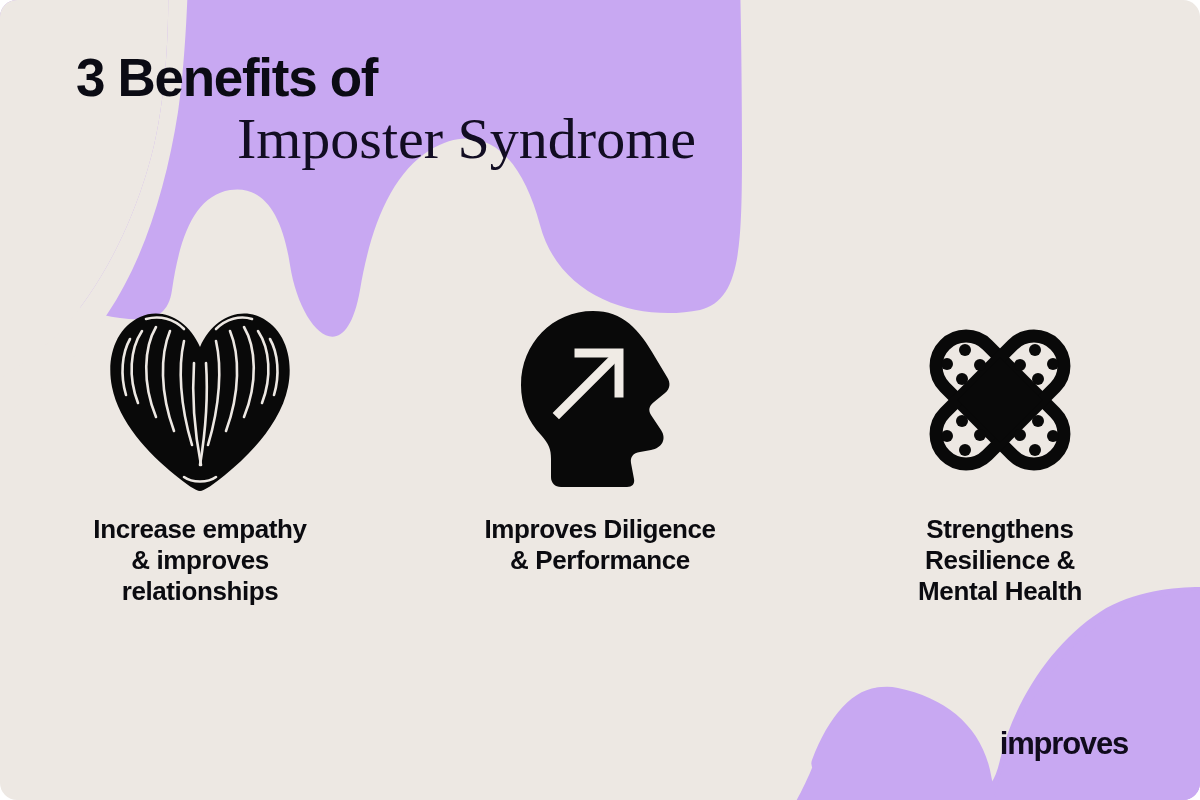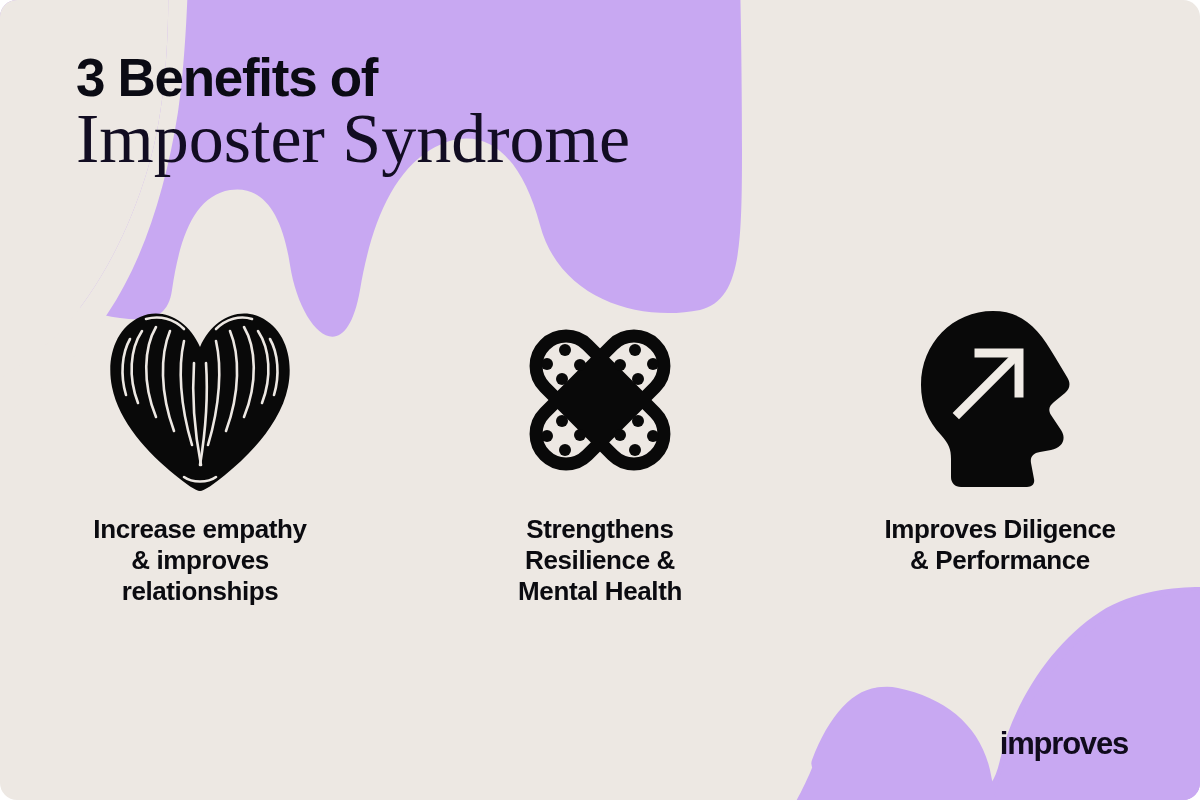--- a/index.html
+++ b/index.html
@@ -34,26 +34,27 @@
     font-size: 53px;
     line-height: 60px;
     letter-spacing: -1.3px;
     color: #0B0B14;
     margin: 0;
     white-space: nowrap;
   }
   .title-line2 {
     font-family: "Liberation Serif", serif;
     font-weight: normal;
-    font-size: 70px;
+    font-size: 58px;
     line-height: 62px;
     letter-spacing: 0px;
     color: #120D22;
     margin: 0;
     white-space: nowrap;
+    text-align: right;
   }
   .cards {
     position: absolute;
     left: 0;
     top: 300px;
     width: 1200px;
     height: 330px;
     display: flex;
     align-items: flex-start;
   }
@@ -184,60 +185,20 @@
             <path d="M106 58 C108 88 106 124 100 160"></path>
             <path d="M46 14 C60 10 74 14 84 24"></path>
             <path d="M152 14 C140 10 126 14 116 24"></path>
             <path d="M84 172 C92 178 108 178 116 172"></path>
           </g>
         </svg>
       </div>
       <div class="card-caption">Increase empathy
 &amp; improves
 relationships</div>
-    </div>
-
-    <div class="card">
-      <div class="card-icon">
-        <svg width="196" height="196" viewBox="0 0 196 196">
-          <g transform="rotate(45 98 98)">
-            <rect x="20" y="68" width="156" height="60" rx="30" ry="30" fill="none" stroke="#090909" stroke-width="13"></rect>
-          </g>
-          <g transform="rotate(-45 98 98)">
-            <rect x="20" y="68" width="156" height="60" rx="30" ry="30" fill="none" stroke="#090909" stroke-width="13"></rect>
-          </g>
-          <g transform="rotate(45 98 98)">
-            <rect x="68" y="68" width="60" height="60" fill="#090909"></rect>
-          </g>
-          <g fill="#090909">
-            <circle cx="63" cy="48" r="6"></circle>
-            <circle cx="45" cy="62" r="6"></circle>
-            <circle cx="78" cy="63" r="6"></circle>
-            <circle cx="60" cy="77" r="6"></circle>
-
-            <circle cx="133" cy="48" r="6"></circle>
-            <circle cx="151" cy="62" r="6"></circle>
-            <circle cx="118" cy="63" r="6"></circle>
-            <circle cx="136" cy="77" r="6"></circle>
-
-            <circle cx="63" cy="148" r="6"></circle>
-            <circle cx="45" cy="134" r="6"></circle>
-            <circle cx="78" cy="133" r="6"></circle>
-            <circle cx="60" cy="119" r="6"></circle>
-
-            <circle cx="133" cy="148" r="6"></circle>
-            <circle cx="151" cy="134" r="6"></circle>
-            <circle cx="118" cy="133" r="6"></circle>
-            <circle cx="136" cy="119" r="6"></circle>
-          </g>
-        </svg>
-      </div>
-      <div class="card-caption">Strengthens
-Resilience &amp;
-Mental Health</div>
     </div>
 
     <div class="card">
       <div class="card-icon">
         <svg width="170" height="190" viewBox="0 0 170 190">
           <path fill="#090909" d="M78 6
                    C38 6 6 38 6 80
                    C6 100 13 116 26 130
                    C34 139 36 144 36 154
                    L36 172
@@ -257,17 +218,57 @@
           <g stroke="#F0EBE5" stroke-width="9" fill="none" stroke-linecap="square">
             <path d="M44 108 L100 52"></path>
             <path d="M64 48 L104 48 L104 88"></path>
           </g>
         </svg>
       </div>
       <div class="card-caption">Improves Diligence
 &amp; Performance</div>
     </div>
 
+    <div class="card">
+      <div class="card-icon">
+        <svg width="196" height="196" viewBox="0 0 196 196">
+          <g transform="rotate(45 98 98)">
+            <rect x="20" y="68" width="156" height="60" rx="30" ry="30" fill="none" stroke="#090909" stroke-width="13"></rect>
+          </g>
+          <g transform="rotate(-45 98 98)">
+            <rect x="20" y="68" width="156" height="60" rx="30" ry="30" fill="none" stroke="#090909" stroke-width="13"></rect>
+          </g>
+          <g transform="rotate(45 98 98)">
+            <rect x="68" y="68" width="60" height="60" fill="#090909"></rect>
+          </g>
+          <g fill="#090909">
+            <circle cx="63" cy="48" r="6"></circle>
+            <circle cx="45" cy="62" r="6"></circle>
+            <circle cx="78" cy="63" r="6"></circle>
+            <circle cx="60" cy="77" r="6"></circle>
+
+            <circle cx="133" cy="48" r="6"></circle>
+            <circle cx="151" cy="62" r="6"></circle>
+            <circle cx="118" cy="63" r="6"></circle>
+            <circle cx="136" cy="77" r="6"></circle>
+
+            <circle cx="63" cy="148" r="6"></circle>
+            <circle cx="45" cy="134" r="6"></circle>
+            <circle cx="78" cy="133" r="6"></circle>
+            <circle cx="60" cy="119" r="6"></circle>
+
+            <circle cx="133" cy="148" r="6"></circle>
+            <circle cx="151" cy="134" r="6"></circle>
+            <circle cx="118" cy="133" r="6"></circle>
+            <circle cx="136" cy="119" r="6"></circle>
+          </g>
+        </svg>
+      </div>
+      <div class="card-caption">Strengthens
+Resilience &amp;
+Mental Health</div>
+    </div>
+
   </div>
 
   <div class="logo">improves</div>
 
 </div>
 
 </body></html>

